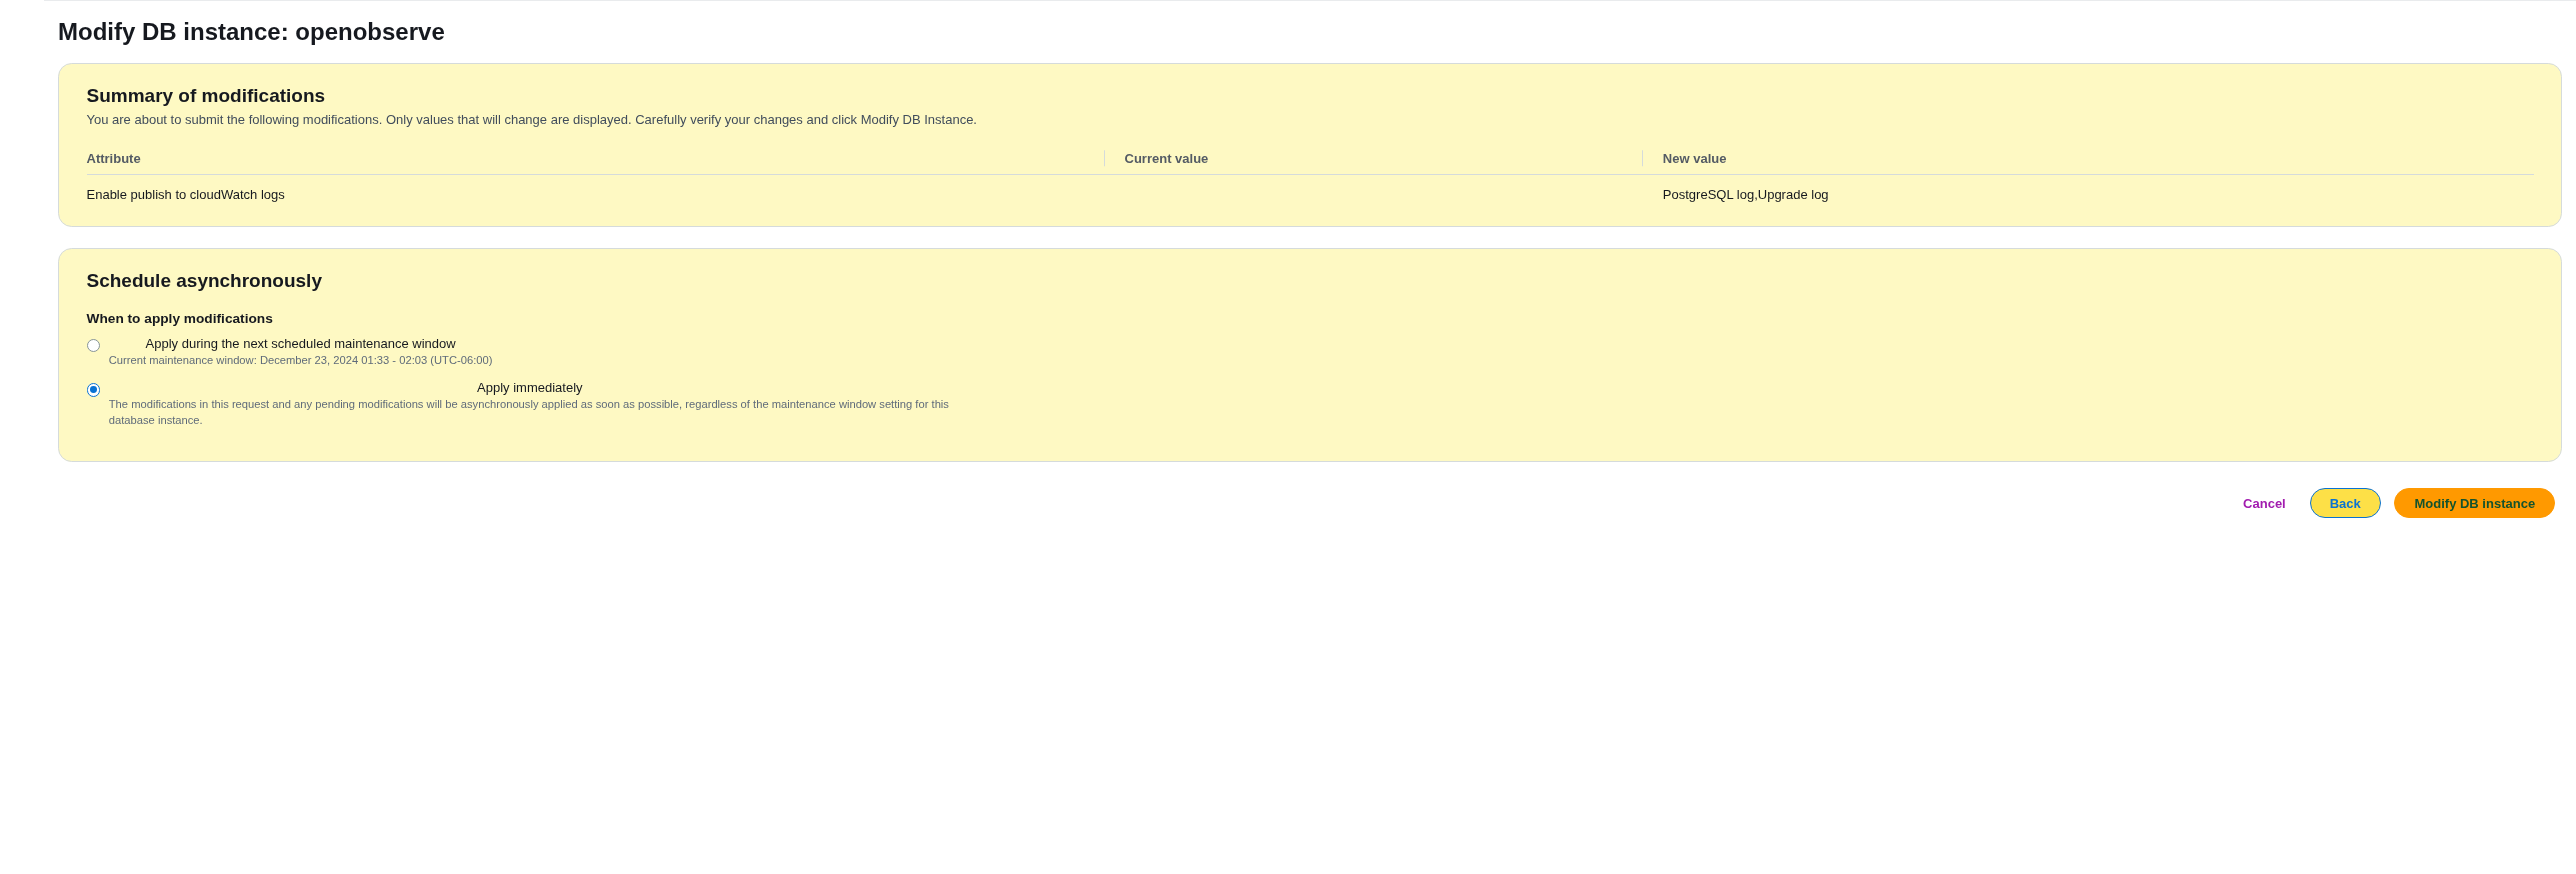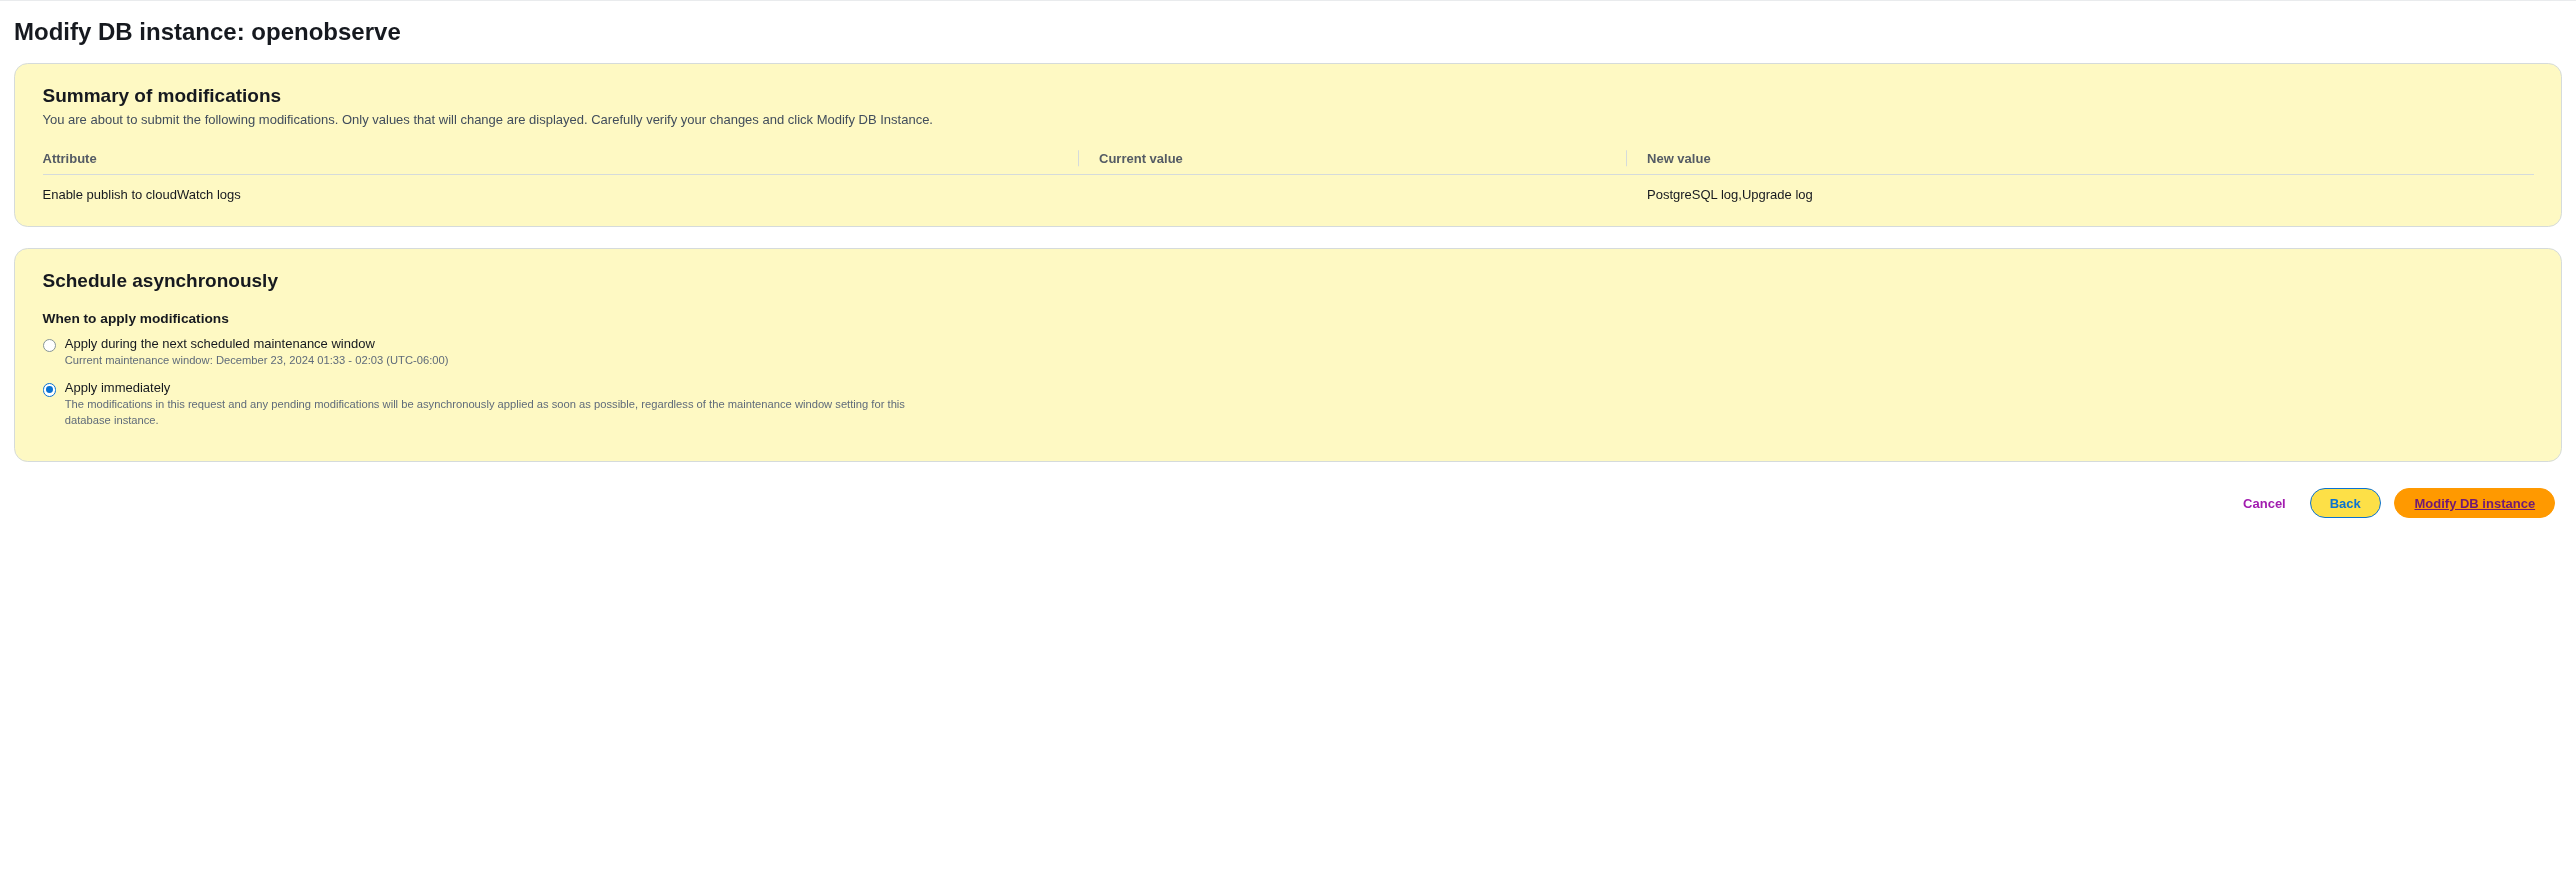--- a/index.html
+++ b/index.html
@@ -9,20 +9,21 @@
     }
     body {
       font-family: "Amazon Ember", "Helvetica Neue", Arial, sans-serif;
       background: #ffffff;
       color: #16191f;
       padding: 0;
     }
     .page-container {
       padding: 17px 14px;
       border-top: 0.9px solid #e9ebed;
+      margin-left: 44px;
     }
     .page-title {
       font-size: 24px;
       font-weight: 700;
       color: #16191f;
       margin-bottom: 17px;
     }
     .panel {
       border: 0.9px solid #d5dbdb;
       border-radius: 13.7px;
@@ -107,20 +108,21 @@
     .radio-circle.selected::after {
       content: "";
       width: 6.9px;
       height: 6.9px;
       border-radius: 50%;
       background: #0972d3;
     }
     .radio-text {
       display: flex;
       flex-direction: column;
+      align-items: center;
     }
     .radio-label {
       font-size: 13px;
       color: #16191f;
       cursor: pointer;
     }
     .radio-description {
       font-size: 11.2px;
       color: #5f6b7a;
       margin-top: 1.7px;
@@ -149,24 +151,23 @@
       border: none;
       background: none;
       padding: 6.9px 10.3px;
     }
     .btn-secondary {
       color: #0972d3;
       border: 1.7px solid #0972d3;
       background: #fde047;
     }
     .btn-primary {
-      color: #701a75;
+      color: #14532d;
       background: #ff9900;
       border: 1.7px solid #ff9900;
-      text-decoration: underline;
     }
     .col-attr { width: 42%; }
     .col-current { width: 22%; }
     .col-new { width: 36%; }
   </style>
 </head>
 <body>
 
 <div class="page-container">
 

